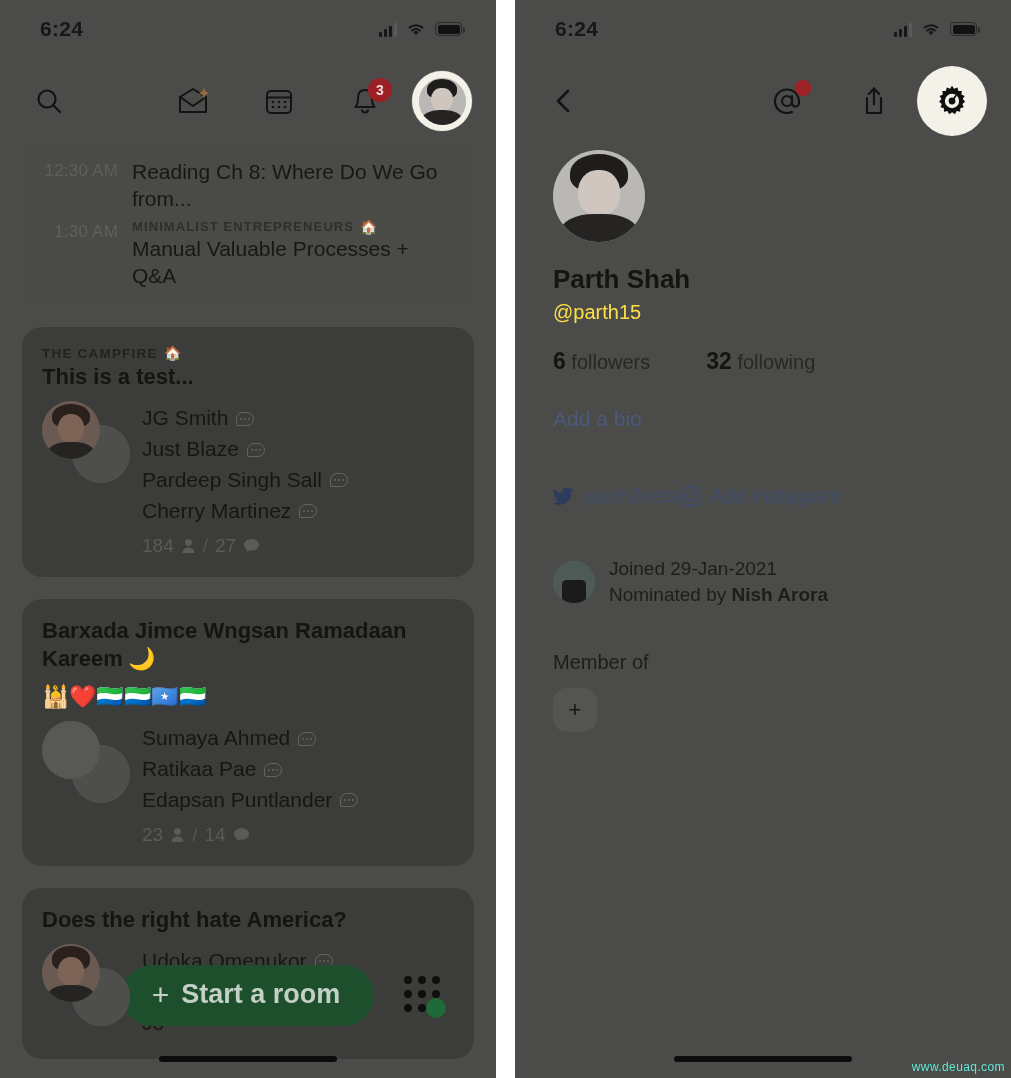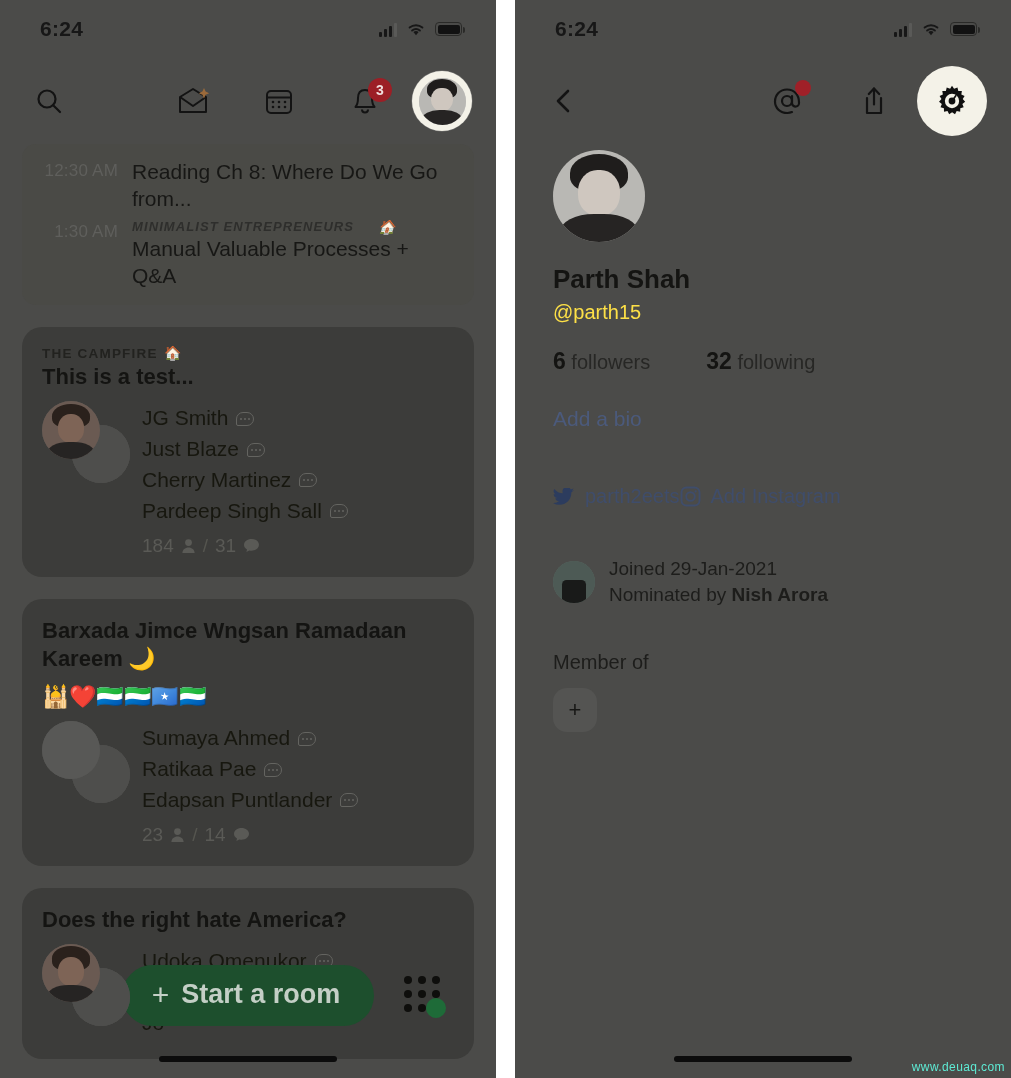--- a/index.html
+++ b/index.html
@@ -103,21 +103,21 @@
   .ev-row { display:flex; align-items:flex-start; margin-bottom: 6px; }
   .ev-row:last-child { margin-bottom:0; }
   .ev-time {
     width: 92px; flex: none; text-align: right; padding-right: 14px;
     font-size: 17px; color:#5f5f5c; padding-top: 3px; letter-spacing:.2px;
   }
   .ev-body { flex:1; }
   .ev-club {
     font-size: 13px; font-weight:700; letter-spacing: 1.1px;
     color: #2e2e2c; text-transform: uppercase;
-    display:flex; align-items:center; gap:24px;font-style:italic;
+    display:flex; align-items:center; gap:6px;
   }
   .ev-title { font-size: 21px; color:#171715; line-height: 1.3; }
   .house { font-size: 14px; }
 
   .card {
     background: #3c3c3a;
     border-radius: 20px;
     padding: 18px 20px 20px 20px;
     margin-bottom: 22px;
   }
@@ -362,43 +362,43 @@
               </div>
             <div class="spk">
                 <span>Just Blaze</span>
                 <span class="mic">
                   <b></b>
                   <b></b>
                   <b></b>
                 </span>
               </div>
             <div class="spk">
+                <span>Pardeep Singh Sall</span>
+                <span class="mic">
+                  <b></b>
+                  <b></b>
+                  <b></b>
+                </span>
+              </div>
+            <div class="spk">
                 <span>Cherry Martinez</span>
-                <span class="mic">
-                  <b></b>
-                  <b></b>
-                  <b></b>
-                </span>
-              </div>
-            <div class="spk">
-                <span>Pardeep Singh Sall</span>
                 <span class="mic">
                   <b></b>
                   <b></b>
                   <b></b>
                 </span>
               </div>
             <div class="stats">
               <span>184</span>
               <svg width="15" height="16" viewBox="0 0 15 16">
                   <circle cx="7.5" cy="4.6" r="3.4" fill="#5a5a56"></circle>
                   <path d="M1.4 15c0-3.4 2.7-5.6 6.1-5.6s6.1 2.2 6.1 5.6z" fill="#5a5a56"></path>
                 </svg>
               <span class="sep">/</span>
-              <span>31</span>
+              <span>27</span>
               <svg width="17" height="15" viewBox="0 0 17 15">
                   <path d="M8.5 1C4.3 1 1 3.6 1 6.8c0 1.9 1.2 3.6 3 4.7l-.6 2.4 2.9-1.5c.7.2 1.4.3 2.2.3 4.2 0 7.5-2.6 7.5-5.9S12.7 1 8.5 1z" fill="#5a5a56"></path>
                 </svg>
             </div>
           </div>
         </div>
       </div>
 
       <div class="card">
         <div class="card-title">Barxada Jimce Wngsan Ramadaan Kareem 🌙</div>

